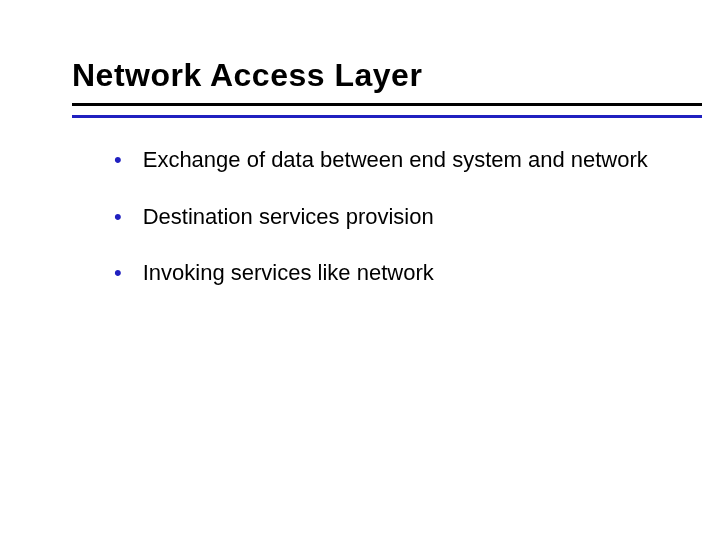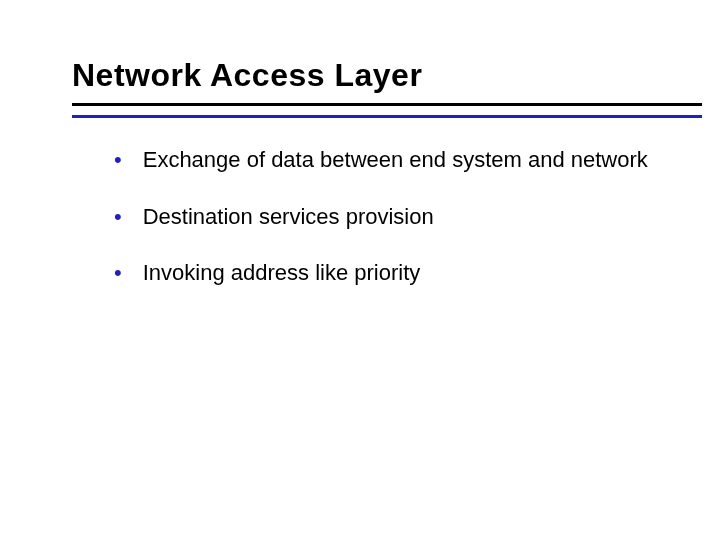--- a/index.html
+++ b/index.html
@@ -67,15 +67,15 @@
   <li class="bullet-item">
     <span class="bullet-dot">•</span>
     <span class="bullet-text">Exchange of data between end system and network</span>
   </li>
   <li class="bullet-item">
     <span class="bullet-dot">•</span>
     <span class="bullet-text">Destination services provision</span>
   </li>
   <li class="bullet-item">
     <span class="bullet-dot">•</span>
-    <span class="bullet-text">Invoking address like priority</span>
+    <span class="bullet-text">Invoking services like network</span>
   </li>
 </ul>
 
 </body></html>

